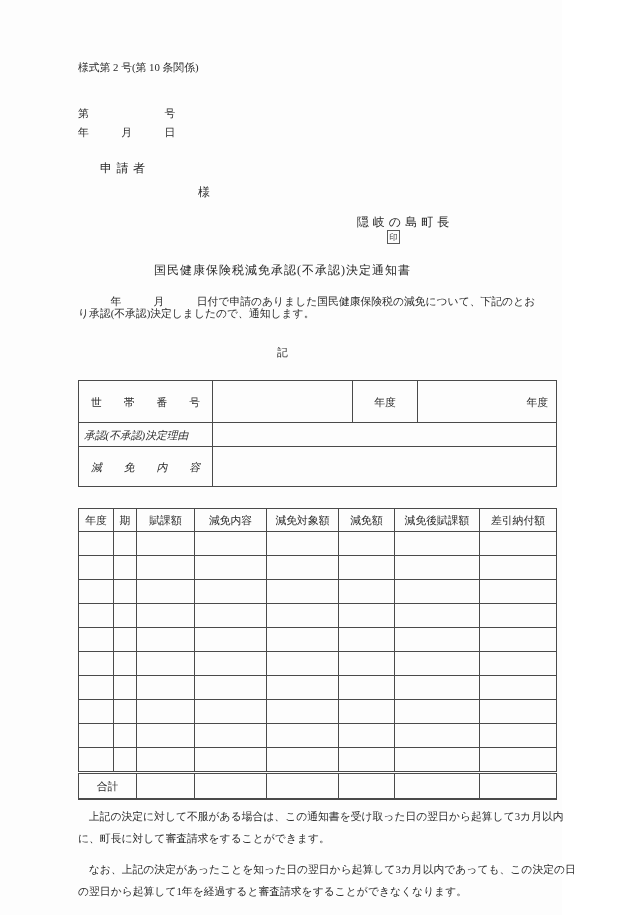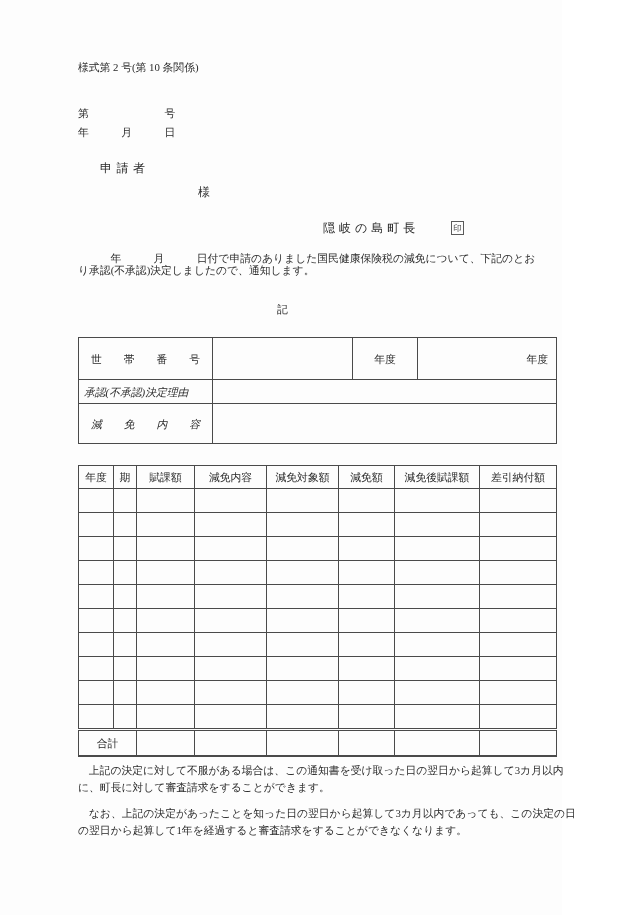--- a/index.html
+++ b/index.html
@@ -15,21 +15,21 @@
     line-height:16px;
   }
   .pre{white-space:pre;}
   .line{line-height:16px;}
   .right{padding-right:17px;}
   .form-number{line-height:16px;}
   .doc-number{margin-top:30px;}
   .doc-date{margin-top:3px;}
   .applicant{margin-top:20px;padding-left:22px;font-size:12px;letter-spacing:4.5px;}
   .honorific{margin-top:8px;padding-left:120px;font-size:12px;}
-  .mayor-line{margin-top:20px;padding-left:245px;display:flex;justify-content:space-between;align-items:center;}
+  .mayor-line{margin-top:14px;padding-left:245px;display:flex;justify-content:space-between;align-items:center;flex-direction:column;}
   .mayor-name{font-size:12px;letter-spacing:4px;}
   .seal{
     display:inline-block;box-sizing:border-box;
     width:13px;height:14px;margin-right:23px;
     border:1px solid #5a5a5a;
     font-size:8.5px;line-height:12px;text-align:center;
     color:#4a4a4a;letter-spacing:0;
   }
   .doc-title{margin-top:18px;text-align:center;font-size:12px;letter-spacing:1px;line-height:17px;}
   .intro{margin-top:16px;line-height:12px;}
@@ -40,21 +40,21 @@
   .t1 tr.r1 td{height:25px;}
   .t1 tr.r2 td,.t1 tr.r3 td{height:23px;font-style:italic;}
   .just{text-align:justify;text-align-last:justify;padding:8px 12px;}
   .padl{padding:0 5px;}
   .ctr{text-align:center;}
   .rt{text-align:right;padding-right:8px;}
   .t2{margin-top:21px;}
   .t2 thead th{height:22px;text-align:center;}
   .t2 tbody td{height:23px;}
   .t2 tfoot td{height:24px;border-top:3px double #4a4a4a;border-bottom:2px solid #4a4a4a;}
-  .note{line-height:17px;}
+  .note{line-height:22px;}
   .note-1{margin-top:5px;}
   .note-2{margin-top:9px;}
 </style>
 </head>
 <body>
 
 <div class="page">
 
   <div class="form-number line">様式第 2 号(第 10 条関係)</div>
 
@@ -62,20 +62,21 @@
   <div class="doc-date line right pre">年　　　月　　　日</div>
 
   <div class="applicant line">申請者</div>
   <div class="honorific line">様</div>
 
   <div class="mayor-line">
     <span class="mayor-name">隠岐の島町長</span>
     <span class="seal">印</span>
   </div>
 
+  <div class="doc-title">国民健康保険税減免承認(不承認)決定通知書</div>
 
   <div class="intro pre">　　　年　　　月　　　日付で申請のありました国民健康保険税の減免について、下記のとお
 り承認(不承認)決定しましたので、通知します。</div>
 
   <div class="record-marker">記</div>
 
   <table class="t1">
     <colgroup>
         <col style="width:134px">
         <col style="width:140px">

